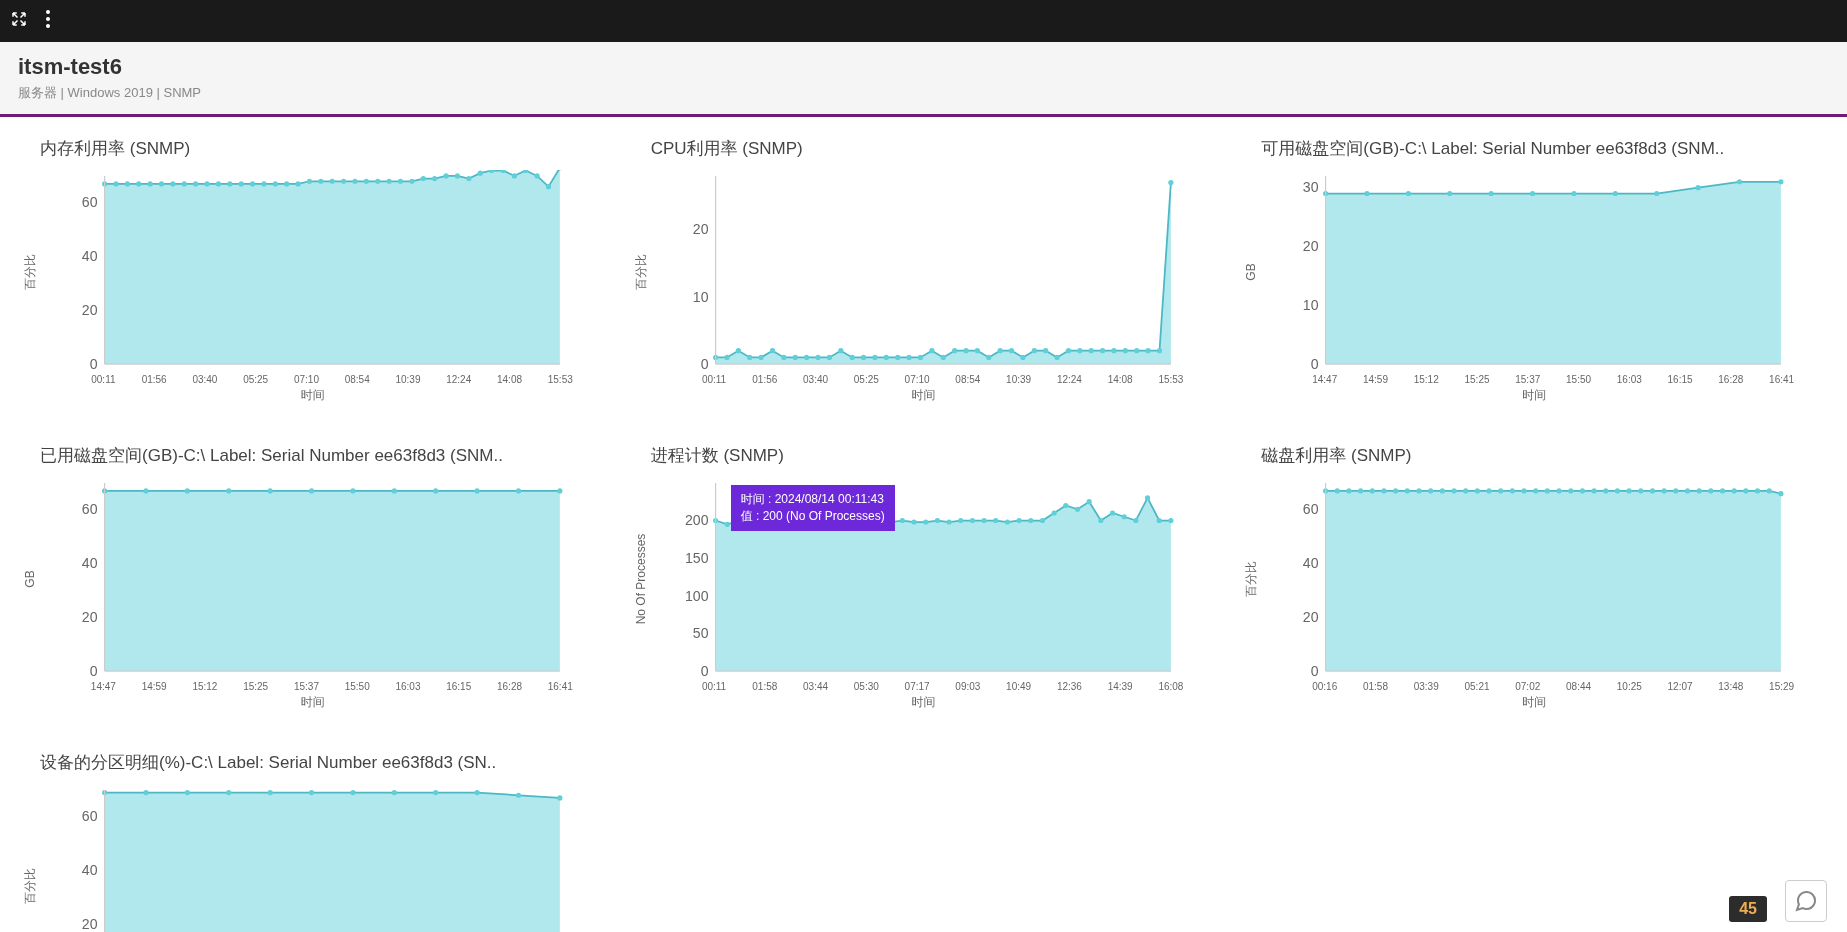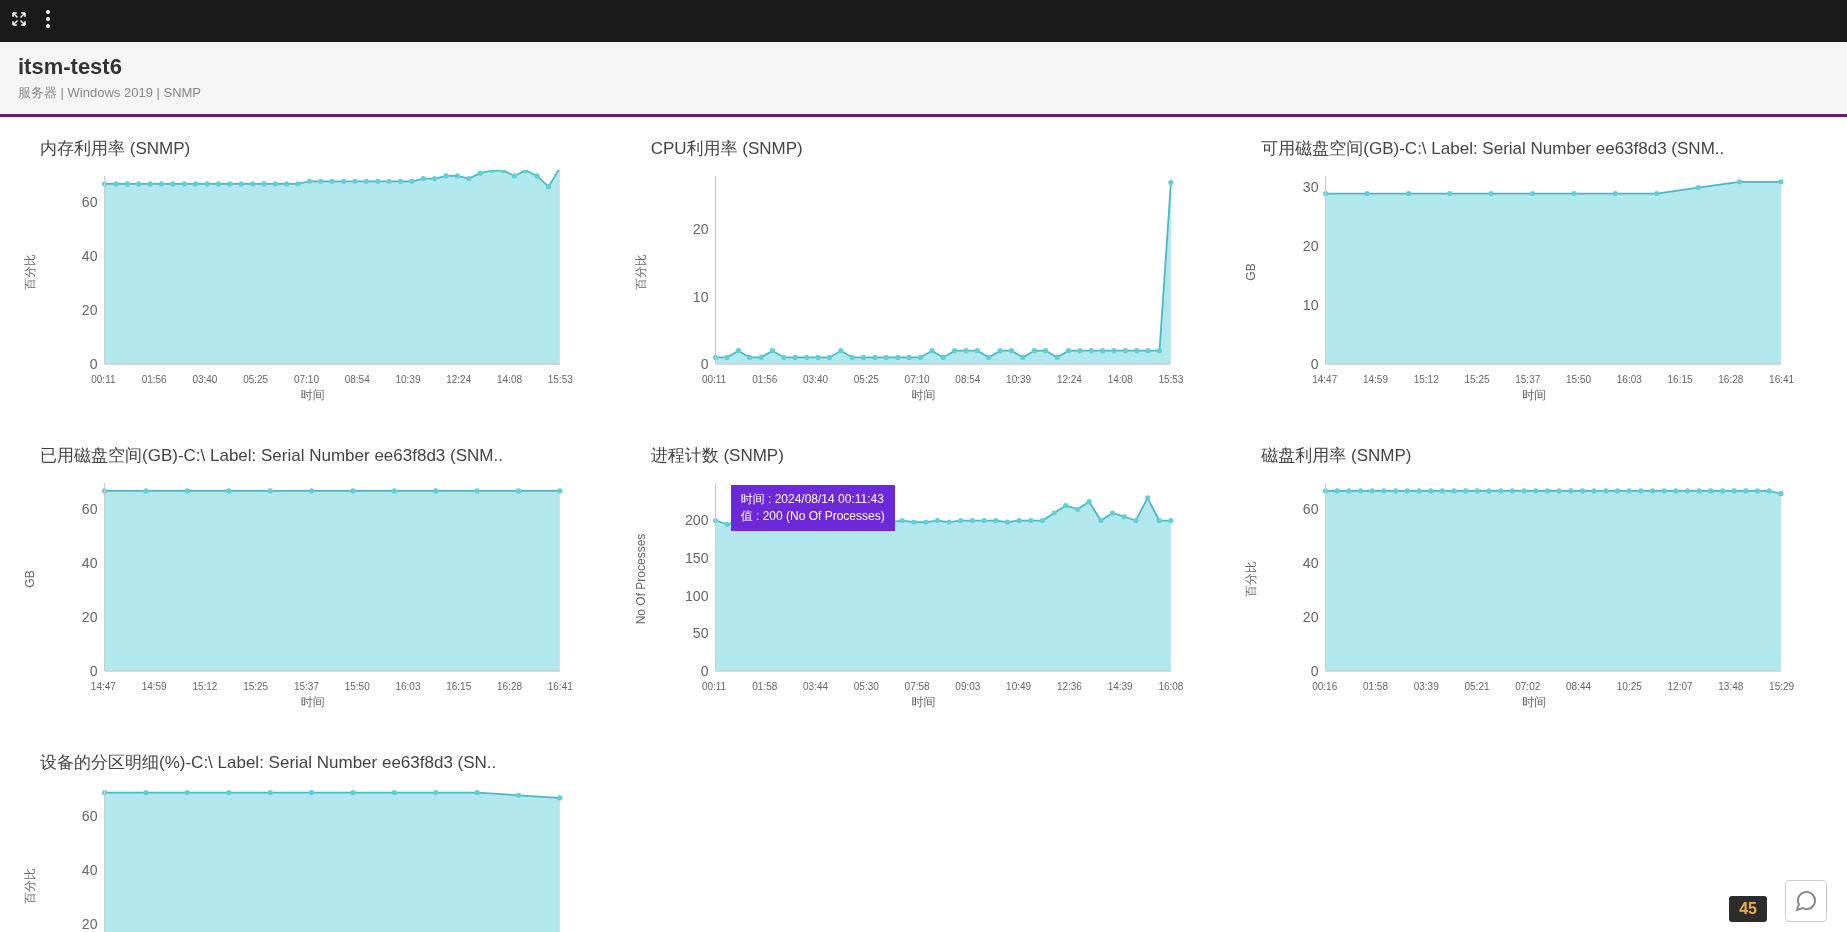--- a/index.html
+++ b/index.html
@@ -327,21 +327,21 @@
     <line x1="38" y1="5" x2="38" y2="165" stroke="#ccc"></line>
   </svg><div class="tooltip" style="left: 80px; top: 8px;">
           <div>时间 : 2024/08/14 00:11:43</div>
           <div>值 : 200 (No Of Processes)</div>
         </div></div>
       <div class="x-ticks">
         <span>00:11</span>
         <span>01:58</span>
         <span>03:44</span>
         <span>05:30</span>
-        <span>07:58</span>
+        <span>07:17</span>
         <span>09:03</span>
         <span>10:49</span>
         <span>12:36</span>
         <span>14:39</span>
         <span>16:08</span>
       </div>
       <div class="x-title">时间</div>
     </div>
     <div class="chart-card">
       <div class="chart-title">磁盘利用率 (SNMP)</div>

